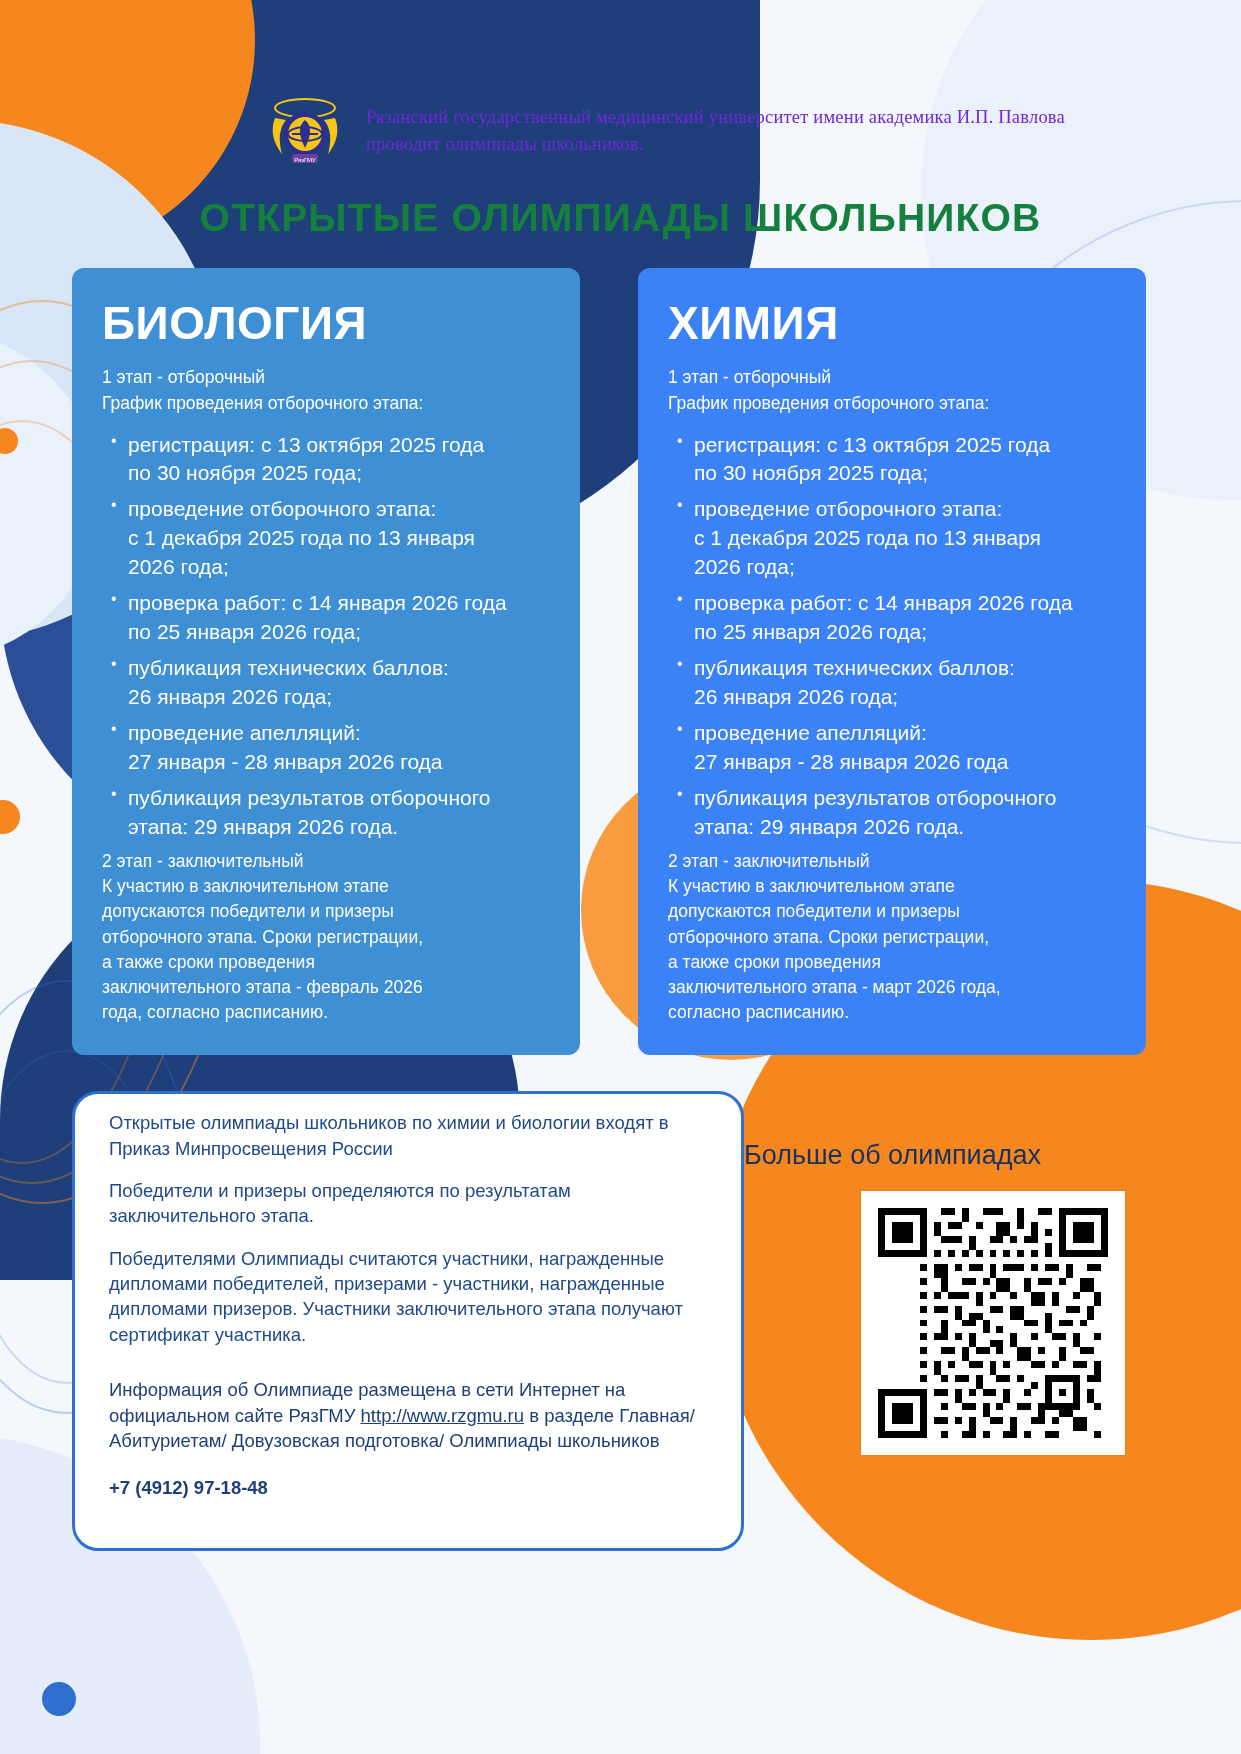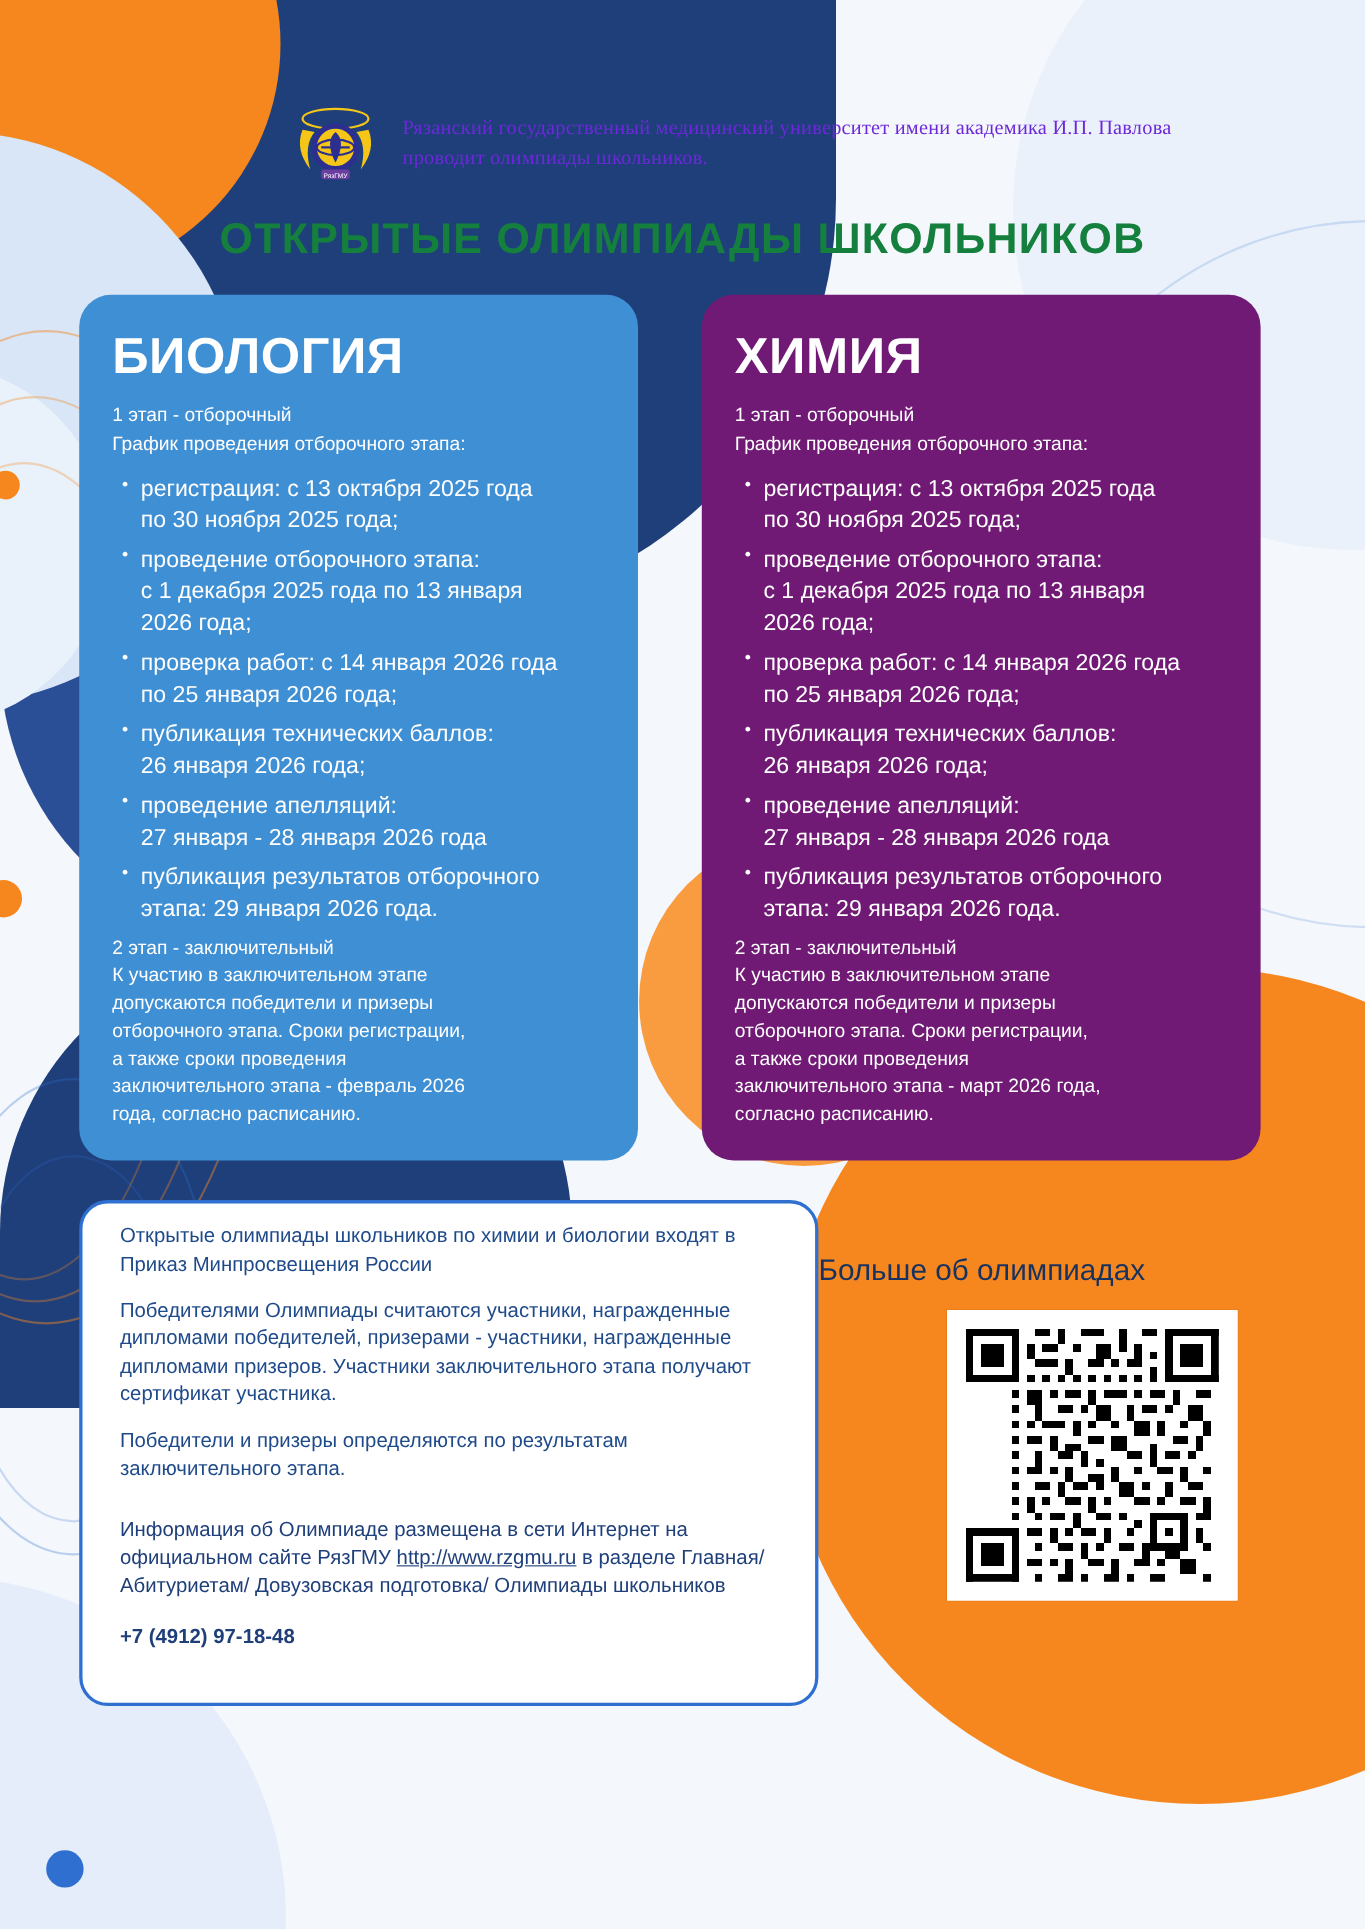--- a/index.html
+++ b/index.html
@@ -163,33 +163,33 @@
   }
 
   
   .cards {
     display: flex;
     gap: 58px;
     padding: 28px 72px 0 72px;
     align-items: flex-start;
   }
   .card {
-    border-radius: 29px;
+    border-radius: 12px;
     padding: 26px 30px 30px 30px;
     color: #ffffff;
     box-sizing: border-box;
   }
   .card-bio {
     width: 508px;
     background: #3f8fd4;
     min-height: 690px;
   }
   .card-chem {
     width: 508px;
-    background: #701a75;
+    background: #3b82f6;
     min-height: 700px;
   }
   .card-title {
     font-size: 46px;
     font-weight: bold;
     letter-spacing: .5px;
     margin: 6px 0 18px 0;
     line-height: 1;
   }
   .stage-line {
@@ -394,22 +394,22 @@
 а также сроки проведения
 заключительного этапа - март 2026 года,
 согласно расписанию.</div>
       </div>
     </div>
 
     <div class="bottom-row">
 
       <div class="info-box">
         <p class="plain">Открытые олимпиады школьников по химии и биологии входят в Приказ Минпросвещения России</p>
+        <p class="plain">Победители и призеры определяются по результатам заключительного этапа.</p>
         <p class="plain">Победителями Олимпиады считаются участники, награжденные дипломами победителей, призерами - участники, награжденные дипломами призеров. Участники заключительного этапа получают сертификат участника.</p>
-        <p class="plain">Победители и призеры определяются по результатам заключительного этапа.</p>
         <p class="info-strong"><span>Информация об Олимпиаде размещена в сети Интернет на официальном сайте РязГМУ </span><a href="#">http://www.rzgmu.ru</a><span> в разделе Главная/ Абитуриетам/ Довузовская подготовка/ Олимпиады школьников</span></p>
         <p class="phone">+7 (4912) 97-18-48</p>
       </div>
 
       <div class="qr-col">
         <div class="qr-caption">Больше об олимпиадах</div>
         <div class="qr-frame">
           <svg class="qr" viewBox="0 0 33 33" shape-rendering="crispEdges" aria-hidden="true">
             <rect width="33" height="33" fill="#ffffff"></rect>
             <g fill="#000000">

